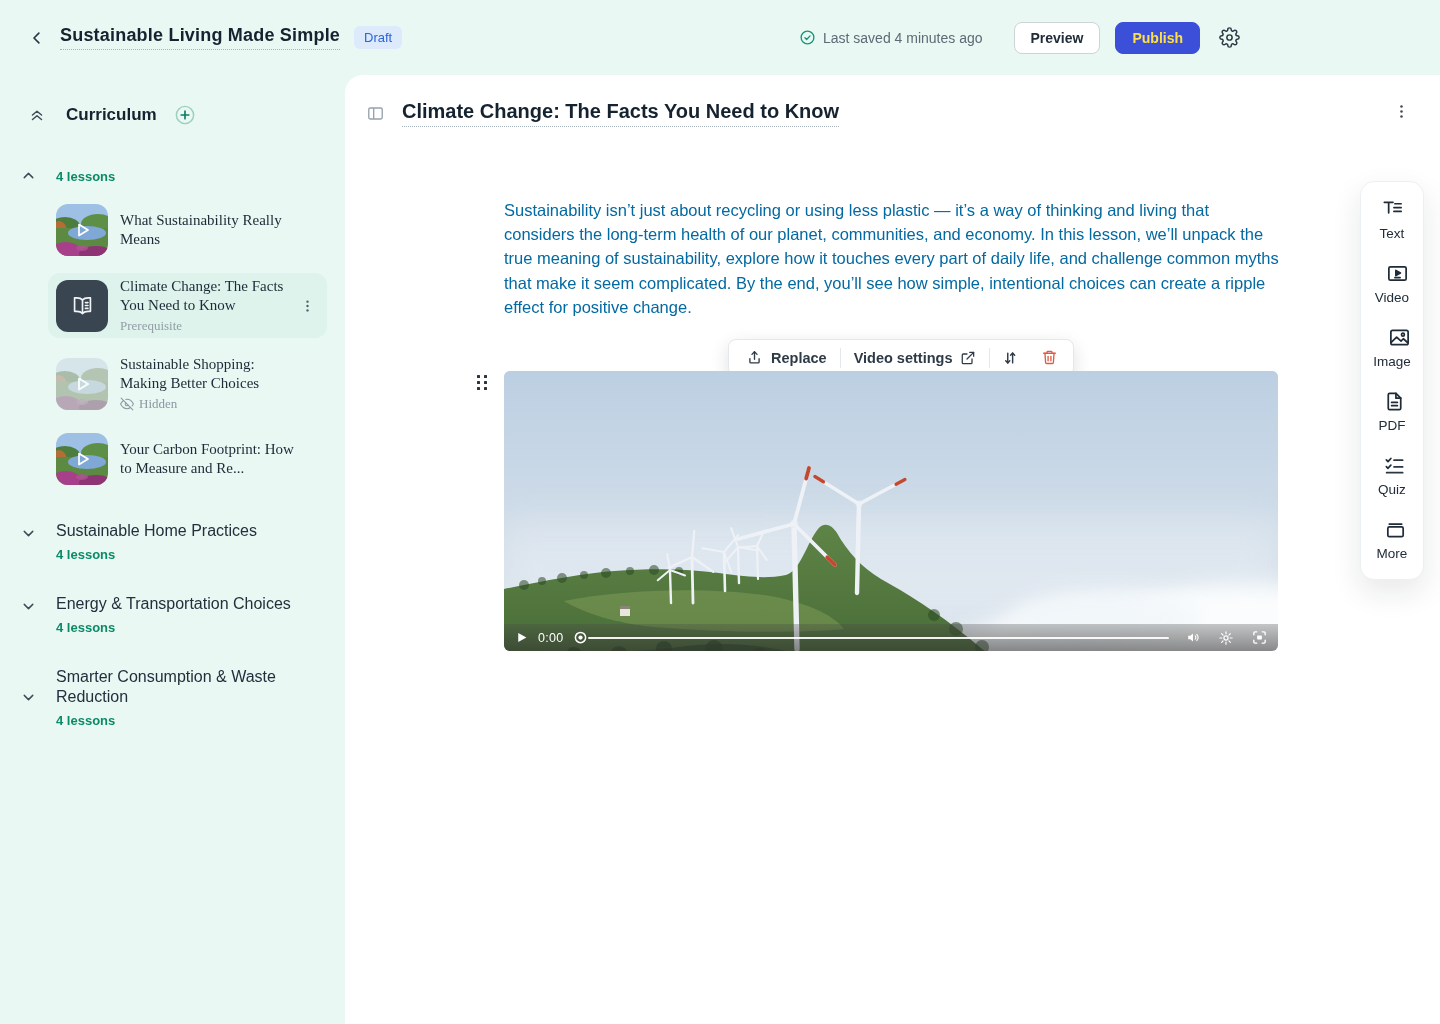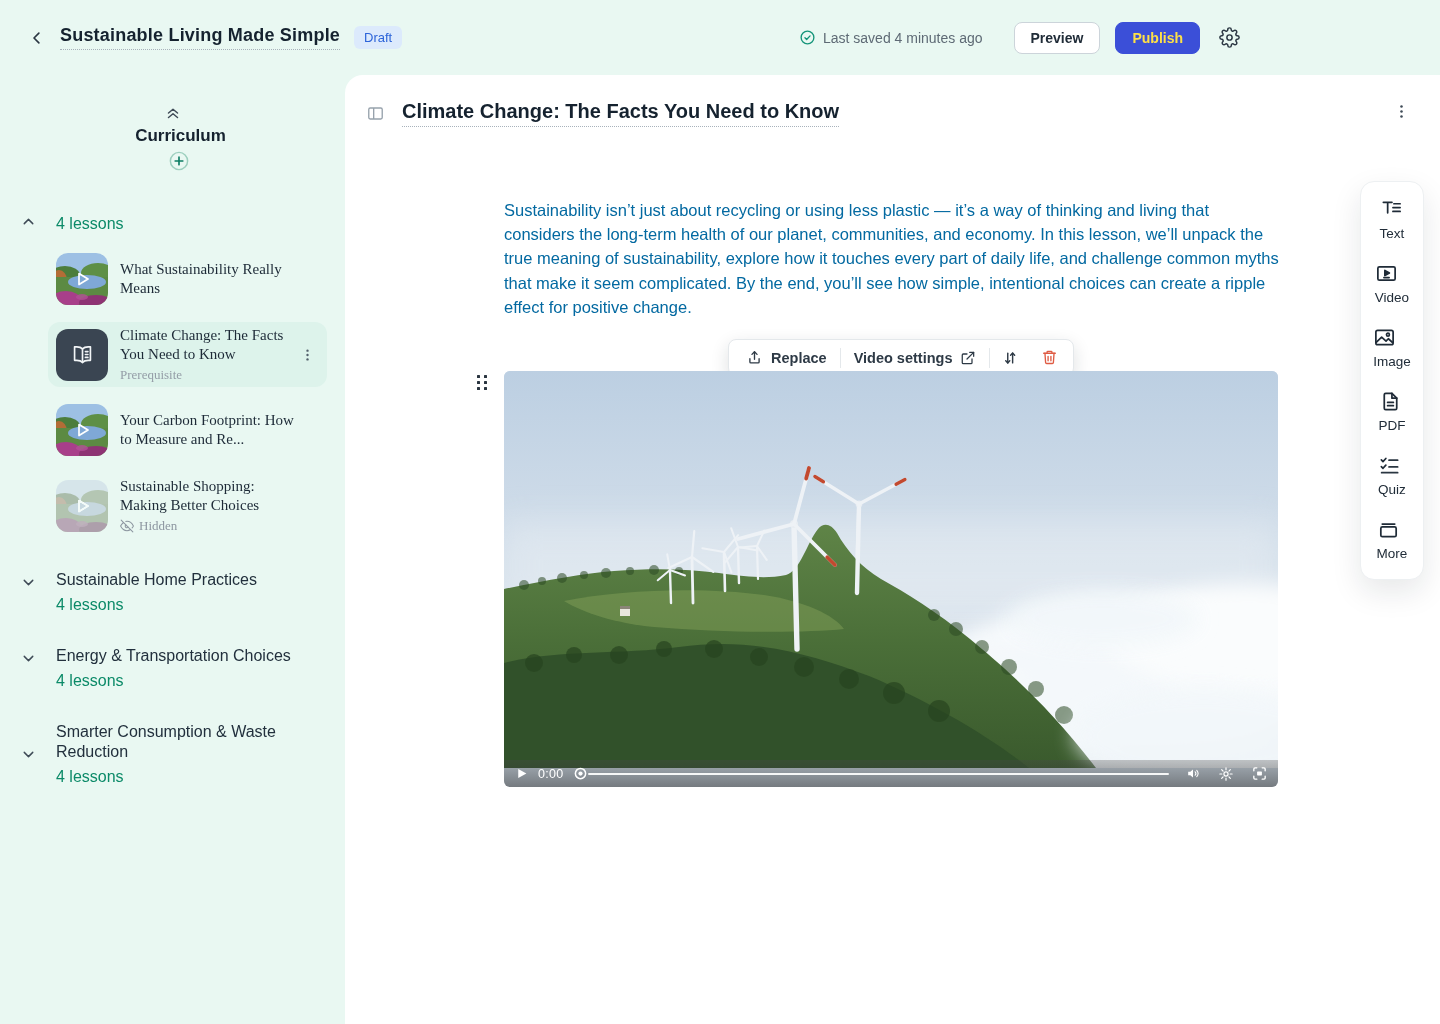--- a/index.html
+++ b/index.html
@@ -32,30 +32,30 @@
   .saved { display:flex; align-items:center; gap:7px; color:#5e6a75; font-size:14px; margin-right:16px; }
   .btn {
     font-family:inherit; font-size:14px; font-weight:600; border-radius:8px;
     padding:8px 16px; cursor:pointer; line-height:1;
   }
   .btn-secondary { background:#ffffff; border:1px solid #ccd4da; color:#202c38; }
   .btn-primary { background:#3b4fd8; border:1px solid #3b4fd8; color:#fde047; }
 
   
   .sidebar { position:absolute; top:75px; left:0; width:345px; bottom:0; padding-top:25px; }
-  .curriculum-row { display:flex; align-items:center; padding:0 24px;flex-direction:column; }
+  .curriculum-row { display:flex; align-items:center; padding:0 24px; }
   .curriculum-title { font-size:17px; font-weight:700; color:#15222f; margin-left:16px; }
   .add-btn { margin-left:13px; }
   .sections { margin-top:33px; }
   .section { margin-bottom:32px; }
   .section-header { display:flex; cursor:pointer; }
   .section-chevron { width:56px; display:flex; justify-content:center; align-items:flex-start; padding-top:4px; flex:none; }
   .section-info { padding-right:20px; }
   .section-title { font-size:16px; font-weight:500; color:#22303d; line-height:20px; max-width:240px; }
-  .section-count { font-size:16px; color:#0b8a68; margin-top:6px; font-weight:400; }
+  .section-count { font-size:13px; color:#0b8a68; margin-top:6px; font-weight:700; }
   .lessons { margin-top:16px; padding-left:48px; }
   .lesson {
     position:relative; display:flex; align-items:center; gap:12px;
     padding:4px 8px; width:279px; border-radius:12px; margin-bottom:13px; cursor:pointer;
   }
   .lesson.selected { background:#ddf3eb; }
   .thumb {
     width:52px; height:52px; border-radius:12px; overflow:hidden;
     position:relative; flex:none;
   }
@@ -104,41 +104,41 @@
 
   
   .drag-handle {
     position:absolute; left:132px; top:300px; cursor:grab;
     display:grid; grid-template-columns:repeat(2, 3px); grid-template-rows:repeat(3, 3px); gap:3px 4px;
   }
   .drag-handle i { background:#2a3540; border-radius:.5px; }
 
   
   .video {
-    position:absolute; left:159px; top:296px; width:774px; height:416px;
+    position:absolute; left:159px; top:296px; width:774px; height:280px;
     border-radius:6px; overflow:hidden; background:#cfdce8;
   }
   .video-controls {
     position:absolute; left:0; right:0; bottom:0; height:27px;
     display:flex; align-items:center; padding:0 9px;
     background:linear-gradient(to top, rgba(52,52,52,.58), rgba(72,72,72,.30));
   }
   .vc-time { color:#fff; font-size:12.5px; margin:0 9px 0 8px; letter-spacing:.3px; }
   .vc-track { flex:1; display:flex; align-items:center; margin-right:16px; }
   .vc-line { flex:1; height:2px; background:rgba(255,255,255,.92); border-radius:1px; }
   .vc-right { display:flex; align-items:center; gap:15px; }
 
   
   .tools-panel {
     position:absolute; left:1360px; top:181px; width:64px;
     background:#fff; border:1px solid #edf0f2; border-radius:14px;
     box-shadow:0 12px 30px rgba(22,32,42,.10);
     padding:16px 0 18px; display:flex; flex-direction:column; align-items:center; gap:21px;
   }
-  .tool-item { display:flex; flex-direction:column; align-items:flex-start; gap:5px; cursor:pointer; background:none; border:none; font-family:inherit; }
+  .tool-item { display:flex; flex-direction:column; align-items:flex-end; gap:5px; cursor:pointer; background:none; border:none; font-family:inherit; }
   .tool-label { font-size:13.5px; color:#212d39; }
 </style>
 </head>
 <body>
 
 <div class="header">
   <button class="icon-btn">
     <span>
       <svg width="18" height="18" viewBox="0 0 24 24" fill="none" stroke="#2a3642" stroke-width="2.2" stroke-linecap="round" stroke-linejoin="round">
           <path d="M14.5 5.5 8 12l6.5 6.5"></path>
@@ -252,44 +252,20 @@
             <span>
               <svg width="15" height="15" viewBox="0 0 24 24" fill="#525f6b">
                   <circle cx="12" cy="5" r="1.9"></circle>
                   <circle cx="12" cy="12" r="1.9"></circle>
                   <circle cx="12" cy="19" r="1.9"></circle>
                 </svg>
             </span>
           </button>
         </div>
 
-        <div class="lesson">
-          <div class="thumb">
-            <svg width="52" height="52" viewBox="0 0 52 52">
-                <rect width="52" height="24" fill="#9dc0e4"></rect>
-                <ellipse cx="9" cy="22" rx="15" ry="9" fill="#4c7d3c"></ellipse>
-                <ellipse cx="42" cy="20" rx="17" ry="10" fill="#5e8f46"></ellipse>
-                <ellipse cx="3" cy="27" rx="8" ry="10" fill="#c56a35" opacity=".85"></ellipse>
-                <rect y="24" width="52" height="28" fill="#5c8a43"></rect>
-                <ellipse cx="31" cy="29" rx="19" ry="7" fill="#7fa8d6"></ellipse>
-                <ellipse cx="10" cy="47" rx="15" ry="9" fill="#a83f8a"></ellipse>
-                <ellipse cx="40" cy="50" rx="17" ry="8" fill="#8e3374"></ellipse>
-                <ellipse cx="26" cy="44" rx="6" ry="3" fill="#b44f97" opacity=".8"></ellipse>
-              </svg>
-            <span class="play-ovl">
-              <svg width="26" height="26" viewBox="0 0 52 52">
-                  <path d="M20 15 38 26 20 37Z" fill="none" stroke="#fff" stroke-width="3.4" stroke-linejoin="round"></path>
-                </svg>
-            </span>
-          </div>
-          <div class="lesson-text">
-            <div class="lesson-title">Your Carbon Footprint: How to Measure and Re...</div>
-          </div>
-        </div>
-
         <div class="lesson hidden-lesson">
           <div class="thumb">
             <svg width="52" height="52" viewBox="0 0 52 52">
                 <rect width="52" height="24" fill="#9dc0e4"></rect>
                 <ellipse cx="9" cy="22" rx="15" ry="9" fill="#4c7d3c"></ellipse>
                 <ellipse cx="42" cy="20" rx="17" ry="10" fill="#5e8f46"></ellipse>
                 <ellipse cx="3" cy="27" rx="8" ry="10" fill="#c56a35" opacity=".85"></ellipse>
                 <rect y="24" width="52" height="28" fill="#5c8a43"></rect>
                 <ellipse cx="31" cy="29" rx="19" ry="7" fill="#7fa8d6"></ellipse>
                 <ellipse cx="10" cy="47" rx="15" ry="9" fill="#a83f8a"></ellipse>
@@ -306,20 +282,44 @@
             <div class="lesson-title">Sustainable Shopping: Making Better Choices</div>
             <div class="hidden-row">
               <span>
                 <svg width="14" height="14" viewBox="0 0 24 24" fill="none" stroke="#8d97a1" stroke-width="1.8" stroke-linecap="round" stroke-linejoin="round">
                     <path d="M17.94 17.94A10.07 10.07 0 0 1 12 20c-7 0-11-8-11-8a18.45 18.45 0 0 1 5.06-5.94M9.9 4.24A9.12 9.12 0 0 1 12 4c7 0 11 8 11 8a18.5 18.5 0 0 1-2.16 3.19m-6.72-1.07a3 3 0 1 1-4.24-4.24"></path>
                     <line x1="2" y1="2" x2="22" y2="22"></line>
                   </svg>
               </span>
               <span>Hidden</span>
             </div>
+          </div>
+        </div>
+
+        <div class="lesson">
+          <div class="thumb">
+            <svg width="52" height="52" viewBox="0 0 52 52">
+                <rect width="52" height="24" fill="#9dc0e4"></rect>
+                <ellipse cx="9" cy="22" rx="15" ry="9" fill="#4c7d3c"></ellipse>
+                <ellipse cx="42" cy="20" rx="17" ry="10" fill="#5e8f46"></ellipse>
+                <ellipse cx="3" cy="27" rx="8" ry="10" fill="#c56a35" opacity=".85"></ellipse>
+                <rect y="24" width="52" height="28" fill="#5c8a43"></rect>
+                <ellipse cx="31" cy="29" rx="19" ry="7" fill="#7fa8d6"></ellipse>
+                <ellipse cx="10" cy="47" rx="15" ry="9" fill="#a83f8a"></ellipse>
+                <ellipse cx="40" cy="50" rx="17" ry="8" fill="#8e3374"></ellipse>
+                <ellipse cx="26" cy="44" rx="6" ry="3" fill="#b44f97" opacity=".8"></ellipse>
+              </svg>
+            <span class="play-ovl">
+              <svg width="26" height="26" viewBox="0 0 52 52">
+                  <path d="M20 15 38 26 20 37Z" fill="none" stroke="#fff" stroke-width="3.4" stroke-linejoin="round"></path>
+                </svg>
+            </span>
+          </div>
+          <div class="lesson-text">
+            <div class="lesson-title">Your Carbon Footprint: How to Measure and Re...</div>
           </div>
         </div>
       </div>
     </div>
 
     <div class="section">
       <div class="section-header">
         <div class="section-chevron">
           <span>
             <svg width="17" height="17" viewBox="0 0 24 24" fill="none" stroke="#3f4b57" stroke-width="2" stroke-linecap="round" stroke-linejoin="round">

